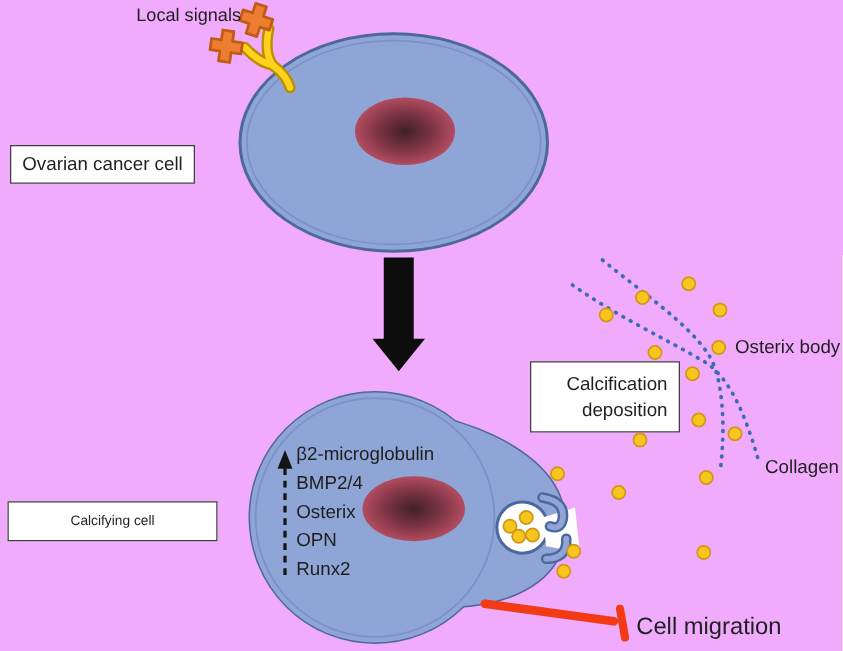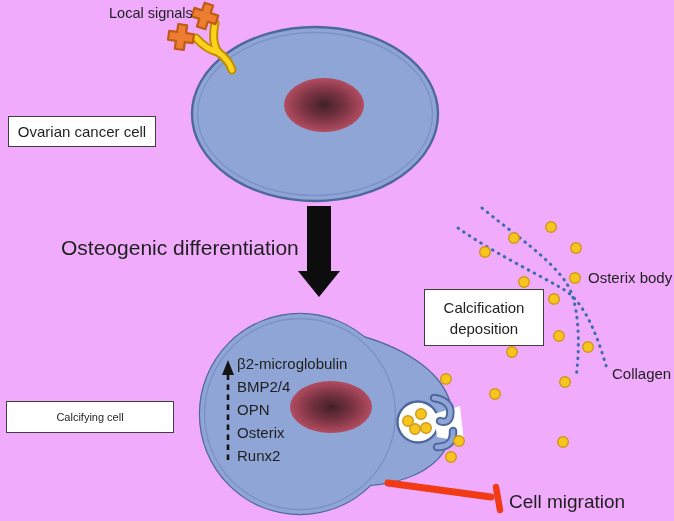--- a/index.html
+++ b/index.html
@@ -5,21 +5,21 @@
   html,body{margin:0;padding:0;background:#ffffff;}
   #canvas{position:relative;width:674px;height:521px;background:#f0abfc;overflow:hidden;
           font-family:"Liberation Sans", sans-serif;color:var(--text,#1f1f1f);}
   #shapes{position:absolute;left:0;top:0;width:674px;height:521px;}
   .lbl{position:absolute;white-space:nowrap;color:var(--text,#1f1f1f);}
   .boxlbl{position:absolute;display:flex;align-items:center;justify-content:center;
           border:1.8px solid var(--box-border,#3e3e3e);background:#fff;box-sizing:border-box;
           text-align:center;}
   .markers{position:absolute;left:237px;top:352px;font-size:15px;line-height:23px;}
   .markers div{white-space:nowrap;}
-  .wraplbl{position:absolute;text-align:center;line-height:21px;}
+  .wraplbl{position:absolute;text-align:right;line-height:21px;}
 </style>
 </head>
 <body>
 
 <div id="canvas">
 
   <svg id="shapes" viewBox="0 0 674 521">
     <defs>
       <radialGradient id="nucGrad" cx="50%" cy="50%" r="60%">
         <stop offset="0%" stop-color="#402027"></stop>
@@ -105,27 +105,26 @@
       <line x1="496" y1="487" x2="500" y2="510" stroke-width="6.5"></line>
     </g>
   </svg>
 
   <div class="lbl" style="left:109px;top:5px;font-size:14.5px;">Local signals</div>
 
   <div class="boxlbl" style="left:8px;top:72px;width:148px;height:31px;font-size:15px;margin-top:44px;">
     <span>Ovarian cancer cell</span>
   </div>
 
-  <div class="lbl" style="left:61px;top:236px;font-size:21px;">Osteogenic differentiation</div>
 
   <div class="markers">
     <div>β2-microglobulin</div>
     <div>BMP2/4</div>
+    <div>Osterix</div>
     <div>OPN</div>
-    <div>Osterix</div>
     <div>Runx2</div>
   </div>
 
   <div class="boxlbl" style="left:6px;top:401px;width:168px;height:32px;font-size:11px;">
     <span>Calcifying cell</span>
   </div>
 
   <div class="boxlbl wraplbl" style="left:424px;top:289px;width:120px;height:57px;font-size:15px;">
     <span style="white-space:normal;width:100px;display:inline-block;">Calcification deposition</span>
   </div>

